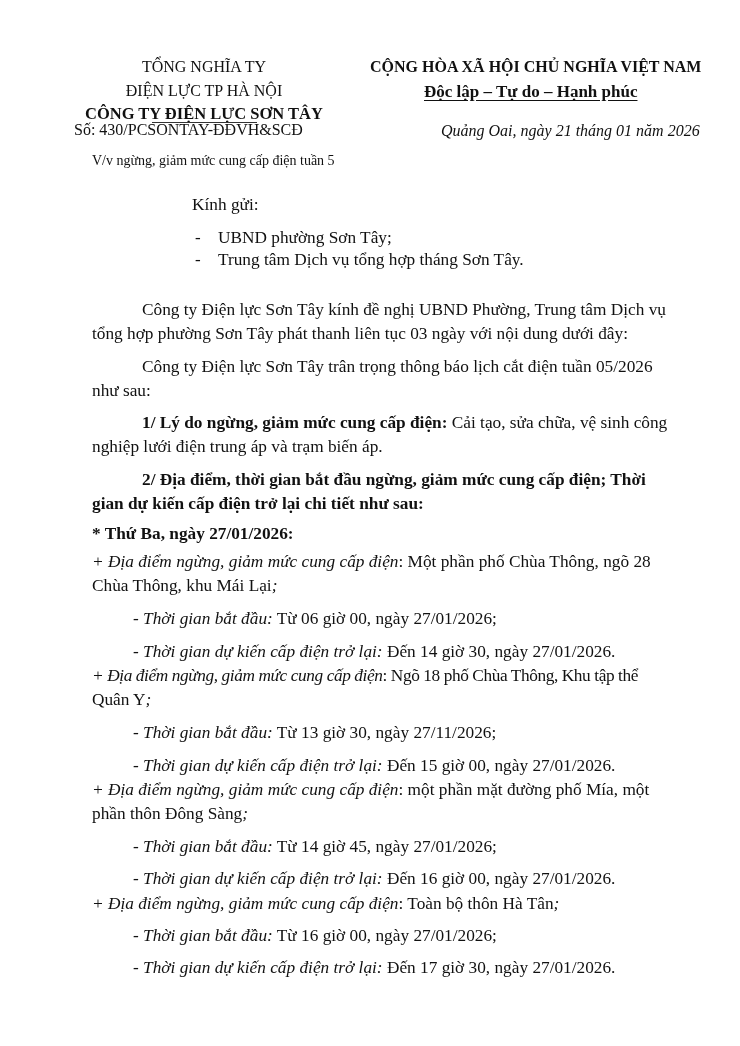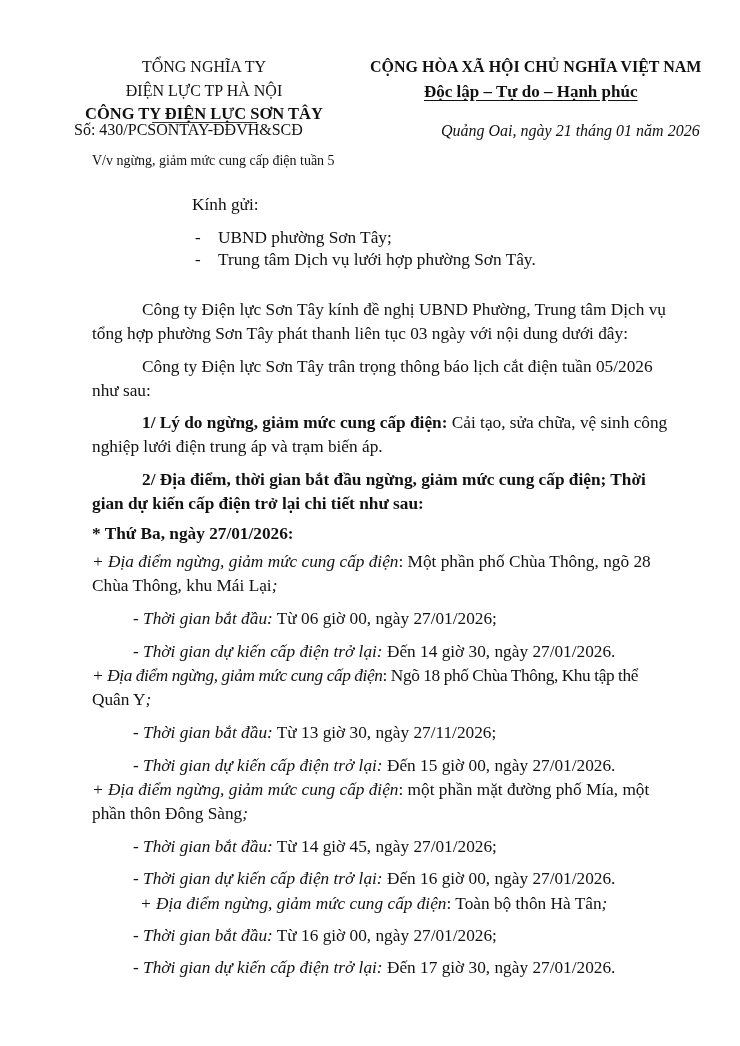--- a/index.html
+++ b/index.html
@@ -30,21 +30,21 @@
 <div class="abs" style="top:153px; left:92px; font-size:14px; width:250px;">V/v ngừng, giảm mức cung cấp điện tuần 5</div>
 
 <div class="abs hdr-right bold" style="top:58px; left:370px;">CỘNG HÒA XÃ HỘI CHỦ NGHĨA VIỆT NAM</div>
 <div class="abs hdr-right bold ul" style="top:82px; left:424px; font-size:17px;">Độc lập – Tự do – Hạnh phúc</div>
 <div class="abs hdr-right ital" style="top:122px; left:441px;">Quảng Oai, ngày 21 tháng 01 năm 2026</div>
 
 <div class="abs body-text" style="top:195px; left:155px;margin-left:37px;">Kính gửi:</div>
 <div class="list-dash" style="top:228px; left:195px;">-</div>
 <div class="abs body-text" style="top:228px; left:218px;">UBND phường Sơn Tây;</div>
 <div class="list-dash" style="top:250px; left:195px;">-</div>
-<div class="abs body-text" style="top:250px; left:218px;">Trung tâm Dịch vụ lưới hợp phường Sơn Tây.</div>
+<div class="abs body-text" style="top:250px; left:218px;">Trung tâm Dịch vụ tổng hợp tháng Sơn Tây.</div>
 
 <div class="line" style="top:300px; left:142px;">Công ty Điện lực Sơn Tây kính đề nghị UBND Phường, Trung tâm Dịch vụ</div>
 <div class="line" style="top:324px;">tổng hợp phường Sơn Tây phát thanh liên tục 03 ngày với nội dung dưới đây:</div>
 <div class="line" style="top:357px; left:142px;">Công ty Điện lực  Sơn Tây trân trọng thông báo lịch cắt điện tuần 05/2026</div>
 <div class="line" style="top:381px;">như sau:</div>
 
 <div class="line" style="top:413px; left:142px;">
   <span class="bold">1/ Lý do ngừng, giảm mức cung cấp điện:</span><span> Cải tạo, sửa chữa, vệ sinh công</span>
 </div>
 <div class="line" style="top:437px;">nghiệp lưới điện trung áp và trạm biến áp.</div>
@@ -85,21 +85,21 @@
 <div class="line" style="top:804px;font-family:Liberation Serif, serif;">
   <span>phần thôn Đông Sàng</span><span class="ital">;</span>
 </div>
 <div class="line indent1" style="top:837px;">
   <span class="ital">- Thời gian bắt đầu:</span><span> Từ 14 giờ 45, ngày 27/01/2026;</span>
 </div>
 <div class="line indent1" style="top:869px;">
   <span class="ital">- Thời gian dự kiến cấp điện trở lại:</span><span> Đến 16 giờ 00, ngày 27/01/2026.</span>
 </div>
 
-<div class="line" style="top:894px;margin-left:48px;">
+<div class="line" style="top:894px;">
   <span class="ital">+ Địa điểm ngừng, giảm mức cung cấp điện</span><span>: Toàn bộ thôn Hà Tân</span><span class="ital">;</span>
 </div>
 <div class="line indent1" style="top:926px;">
   <span class="ital">- Thời gian bắt đầu:</span><span> Từ 16 giờ 00, ngày 27/01/2026;</span>
 </div>
 <div class="line indent1" style="top:958px;">
   <span class="ital">- Thời gian dự kiến cấp điện trở lại:</span><span> Đến 17 giờ 30, ngày 27/01/2026.</span>
 </div>
 
 </body></html>

